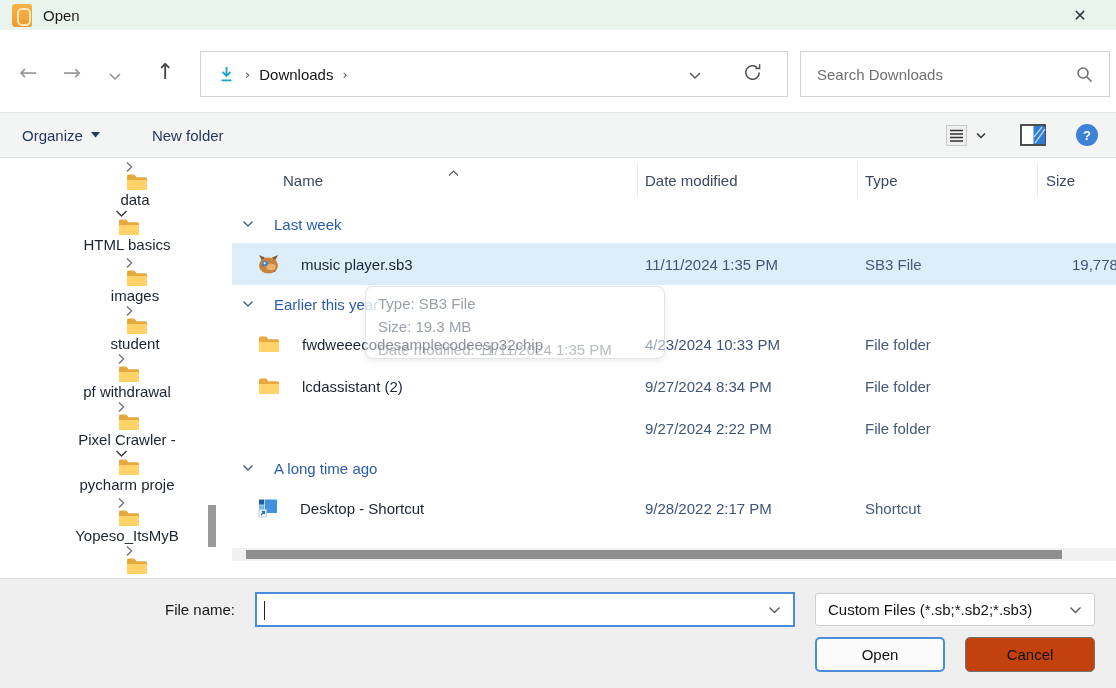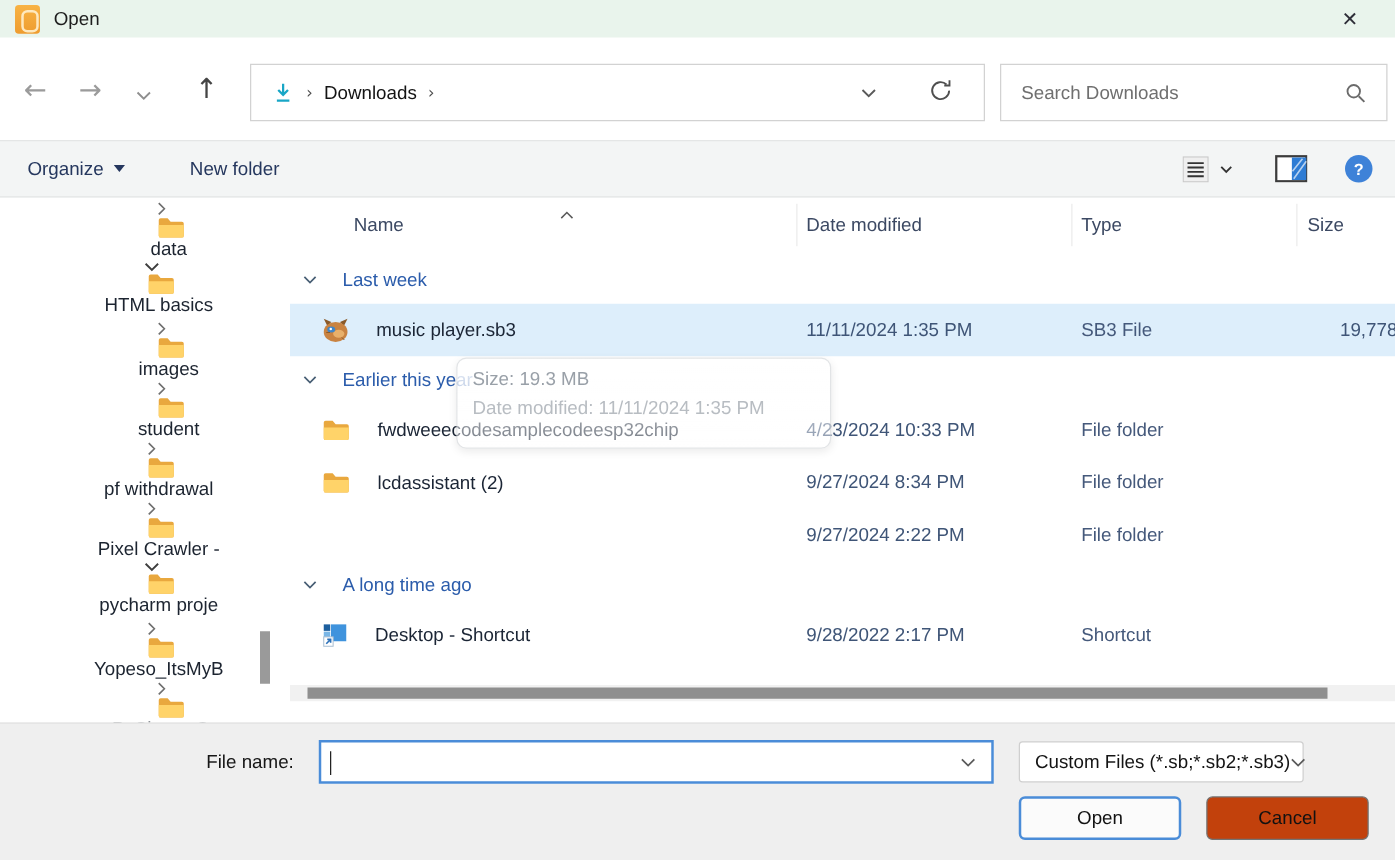--- a/index.html
+++ b/index.html
@@ -81,21 +81,21 @@
   .hscroll-track { position:absolute; left:232px; top:548px; width:884px; height:13px; background:#f1f1f1; }
   .hscroll-thumb { position:absolute; left:14px; top:2px; width:816px; height:9px; background:#8f8f8f; }
 
   
   .bottompanel { position:absolute; left:0; top:578px; width:1116px; height:110px; background:#efefef; border-top:1px solid #e2e2e2; }
   .fn-label { position:absolute; left:165px; top:601px; color:#161616; }
   .fn-combo { position:absolute; left:255px; top:592px; width:540px; height:35px; background:#fff; border:2px solid #4a8cd8; display:flex; align-items:center; }
   .fn-combo input { flex:1; border:none; outline:none; height:100%; font-family:"Liberation Sans",sans-serif; font-size:15px; padding-left:7px; background:transparent; color:#111; }
   .fn-caret { position:absolute; left:7px; top:7px; width:1px; height:19px; background:#222; }
   .combo-chev { margin-right:12px; display:flex; }
-  .ft-combo { position:absolute; left:815px; top:593px; width:228px; height:33px; background:#fff; border:1px solid #cfcfcf; border-radius:3px; display:flex; align-items:center; }
+  .ft-combo { position:absolute; left:815px; top:593px; width:280px; height:33px; background:#fff; border:1px solid #cfcfcf; border-radius:3px; display:flex; align-items:center; }
   .ft-combo .ft-text { padding-left:12px; color:#141414; white-space:nowrap; }
   .ft-combo .combo-chev { margin-left:auto; }
   .btn { position:absolute; top:637px; width:130px; height:35px; border-radius:5px; display:flex; align-items:center; justify-content:center; font-size:15px; color:#111; cursor:default; }
   .btn-open { left:815px; background:#fbfbfb; border:2px solid #4a8cd8; }
   .btn-cancel { left:965px; background:#c2410c; border:1px solid #737373; }
 </style>
 </head>
 <body>
 
 <div id="stage">
@@ -414,20 +414,21 @@
           </span>
           <span>Desktop - Shortcut</span>
         </span>
         <span class="cell c-date">9/28/2022 2:17 PM</span>
         <span class="cell c-type">Shortcut</span>
         <span class="cell c-size"></span>
       </div>
     </div>
 
   <div class="tooltip">
+    <div class="tl1">Type: SB3 File</div>
     <div class="tl2">Size: 19.3 MB</div>
     <div class="tl3">Date modified: 11/11/2024 1:35 PM</div>
   </div>
 
   <div class="hscroll-track">
     <div class="hscroll-thumb"></div>
   </div>
 
   <div class="bottompanel"></div>
   <span class="fn-label">File name:</span>

